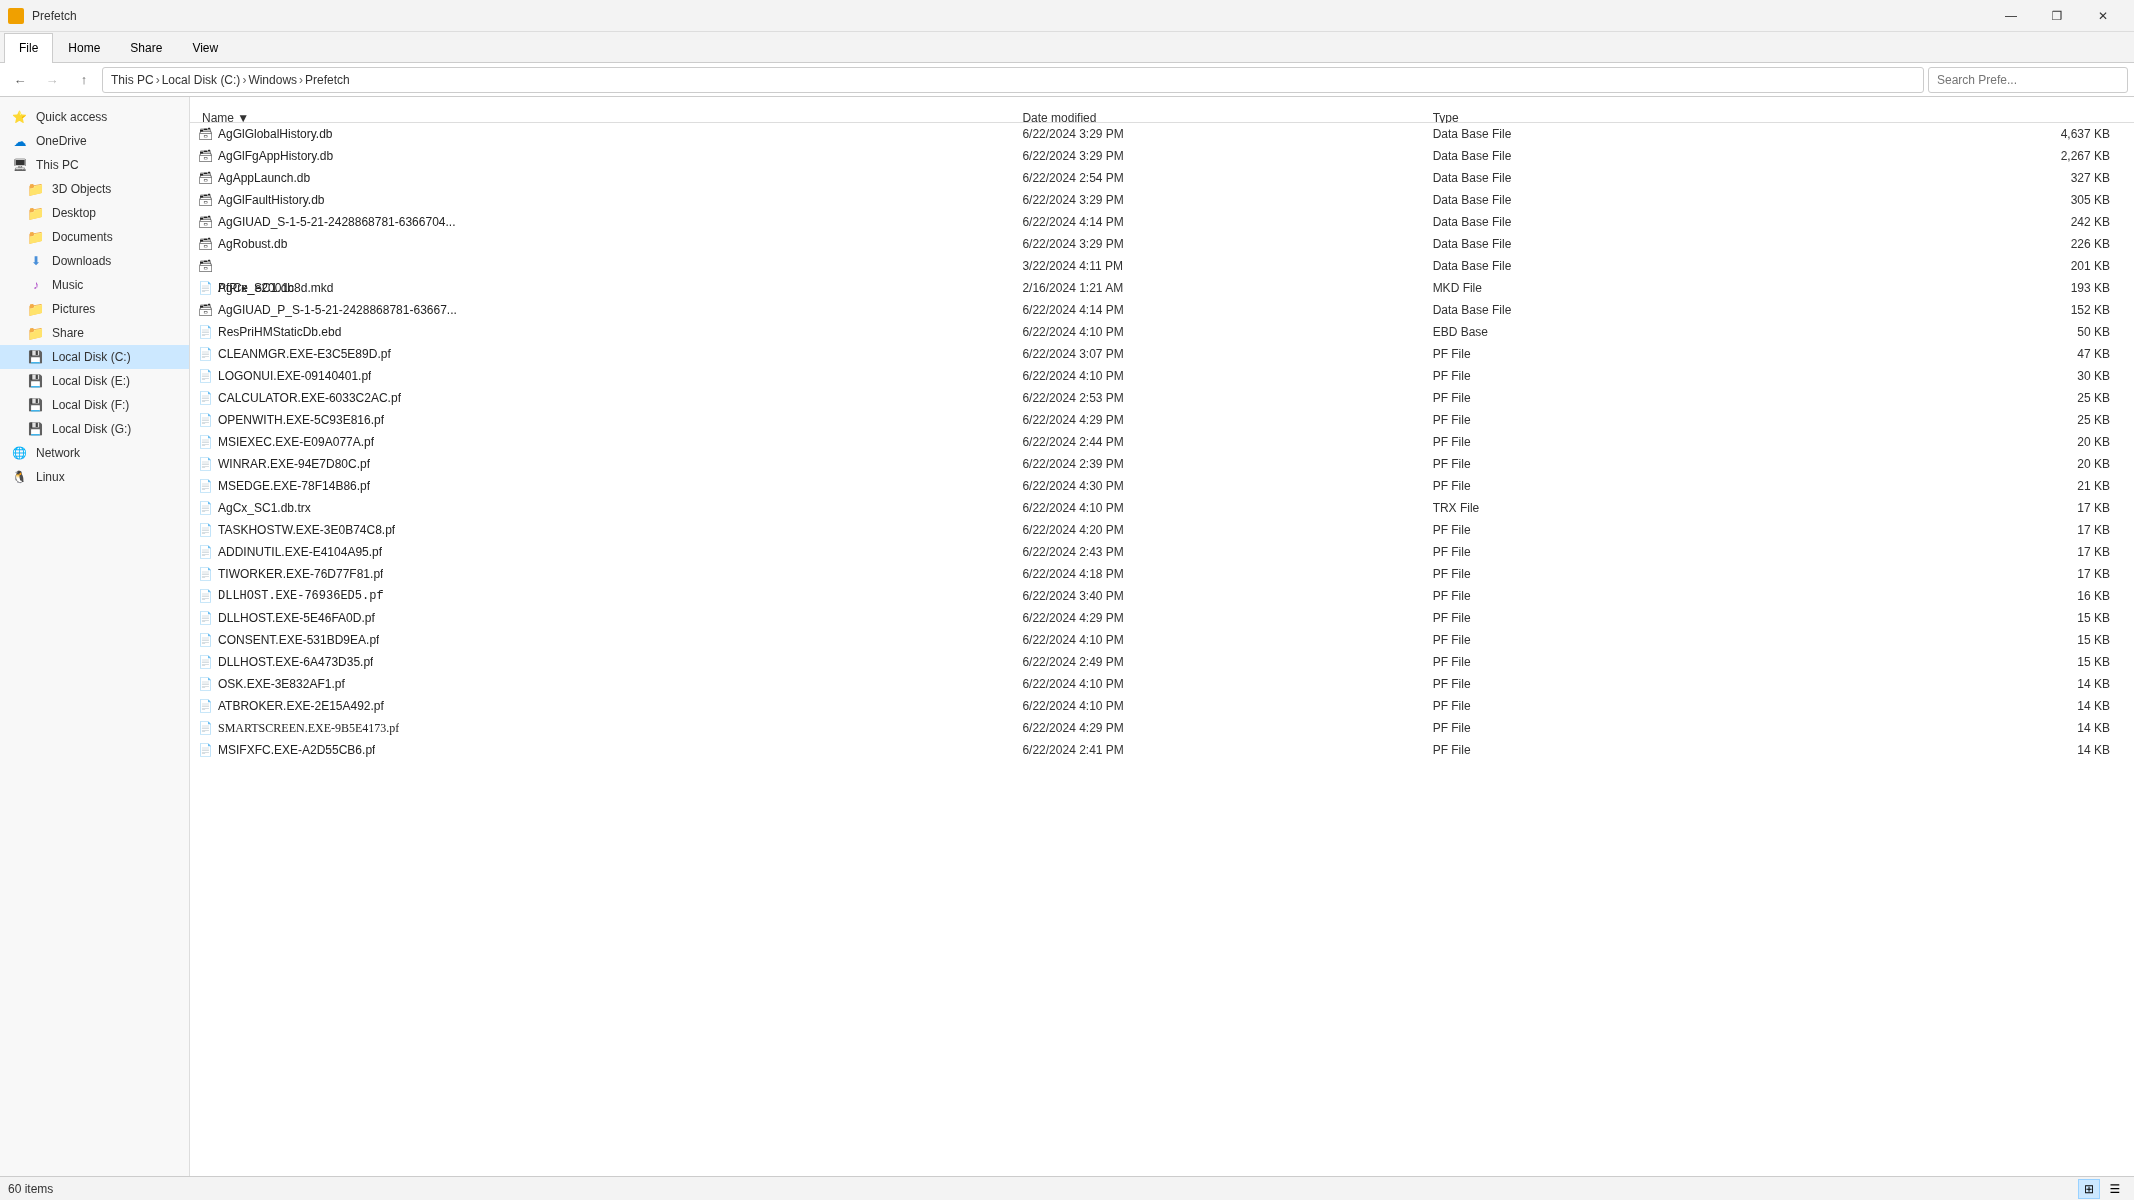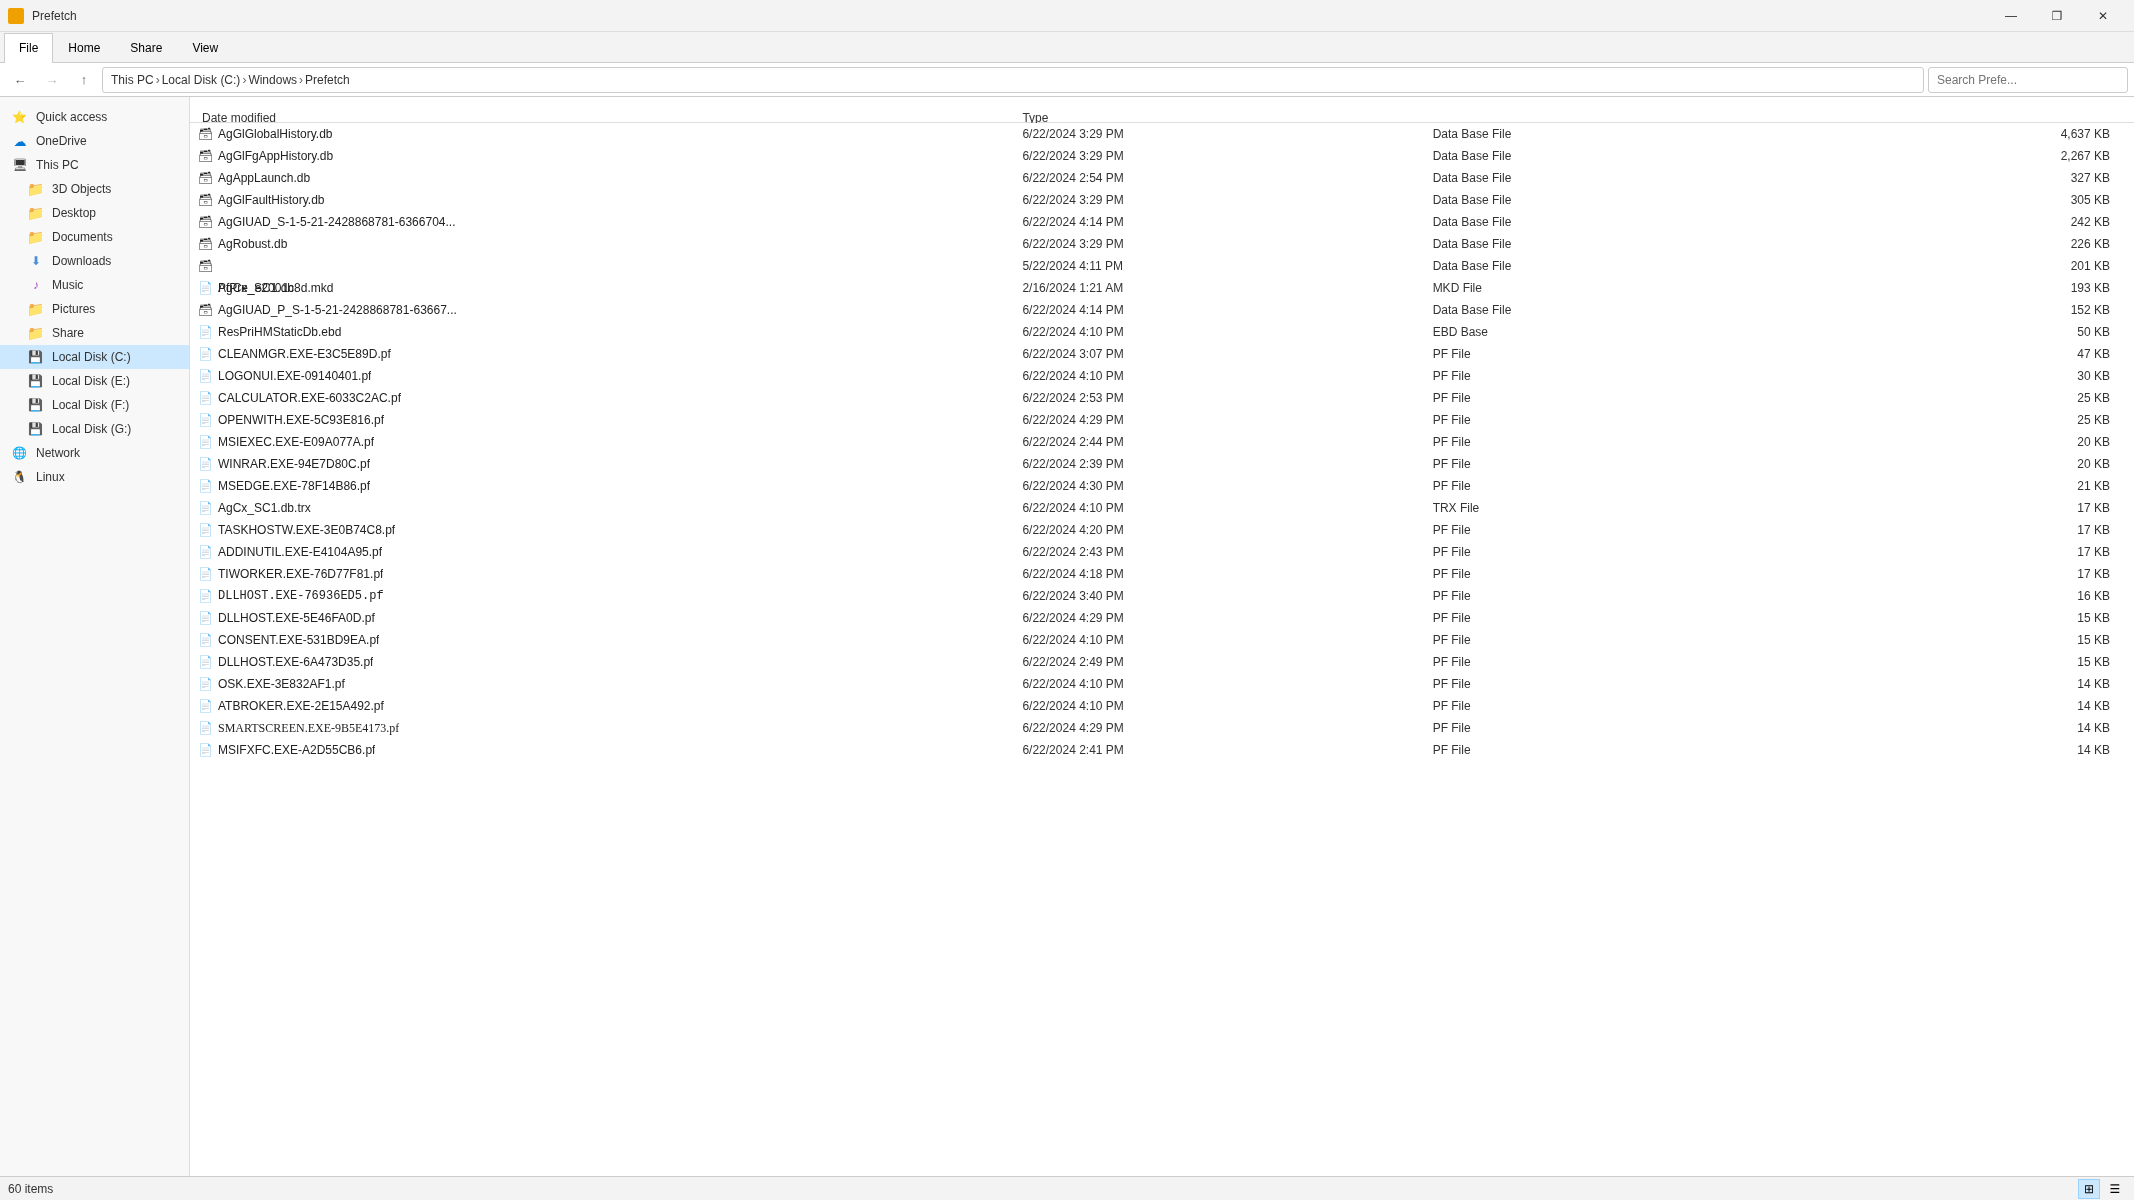--- a/index.html
+++ b/index.html
@@ -382,20 +382,21 @@
     <div class="sidebar-item">
       <span class="sidebar-icon">🐧</span>
       <span>Linux</span>
     </div>
 
   </div>
 
   <div class="file-area">
 
     <div class="file-header">
+      <div class="col-header">Name ▼</div>
       <div class="col-header">Date modified</div>
       <div class="col-header">Type</div>
       <div class="col-header" style="text-align:right;padding-right:16px;margin-top:24px;">Size</div>
     </div>
 
     <div class="file-list" id="file-list-container">
     <div class="file-row">
       <div class="file-name-cell">
         <span class="file-icon" style="font-size:12px;">🗃</span>
         <span style="overflow:hidden;text-overflow:ellipsis;white-space:nowrap;">AgGlGlobalHistory.db</span>
@@ -447,21 +448,21 @@
       </div>
       <div class="col-cell">6/22/2024 3:29 PM</div>
       <div class="col-cell">Data Base File</div>
       <div class="col-cell col-size">226 KB</div>
     </div>
         <div class="file-row">
       <div class="file-name-cell">
         <span class="file-icon" style="font-size:12px;">🗃</span>
         <span style="overflow:hidden;text-overflow:ellipsis;white-space:nowrap;margin-top:44px;">AgCx_SC1.db</span>
       </div>
-      <div class="col-cell">5/22/2024 4:11 PM</div>
+      <div class="col-cell">3/22/2024 4:11 PM</div>
       <div class="col-cell">Data Base File</div>
       <div class="col-cell col-size">201 KB</div>
     </div>
         <div class="file-row">
       <div class="file-name-cell">
         <span class="file-icon" style="font-size:12px;">📄</span>
         <span style="overflow:hidden;text-overflow:ellipsis;white-space:nowrap;">PfPre_e2001c8d.mkd</span>
       </div>
       <div class="col-cell">2/16/2024 1:21 AM</div>
       <div class="col-cell">MKD File</div>

